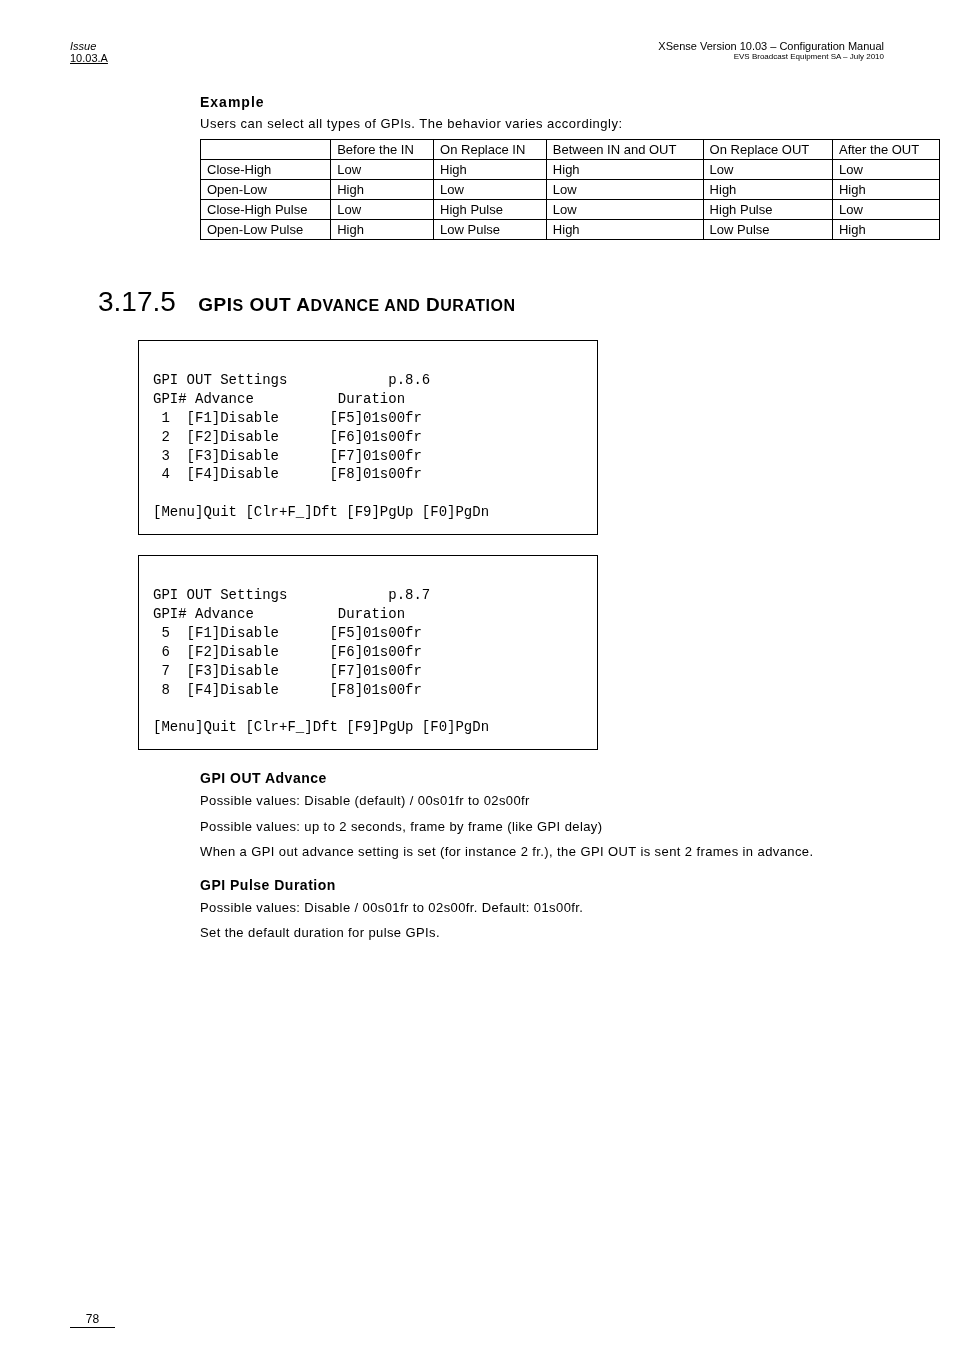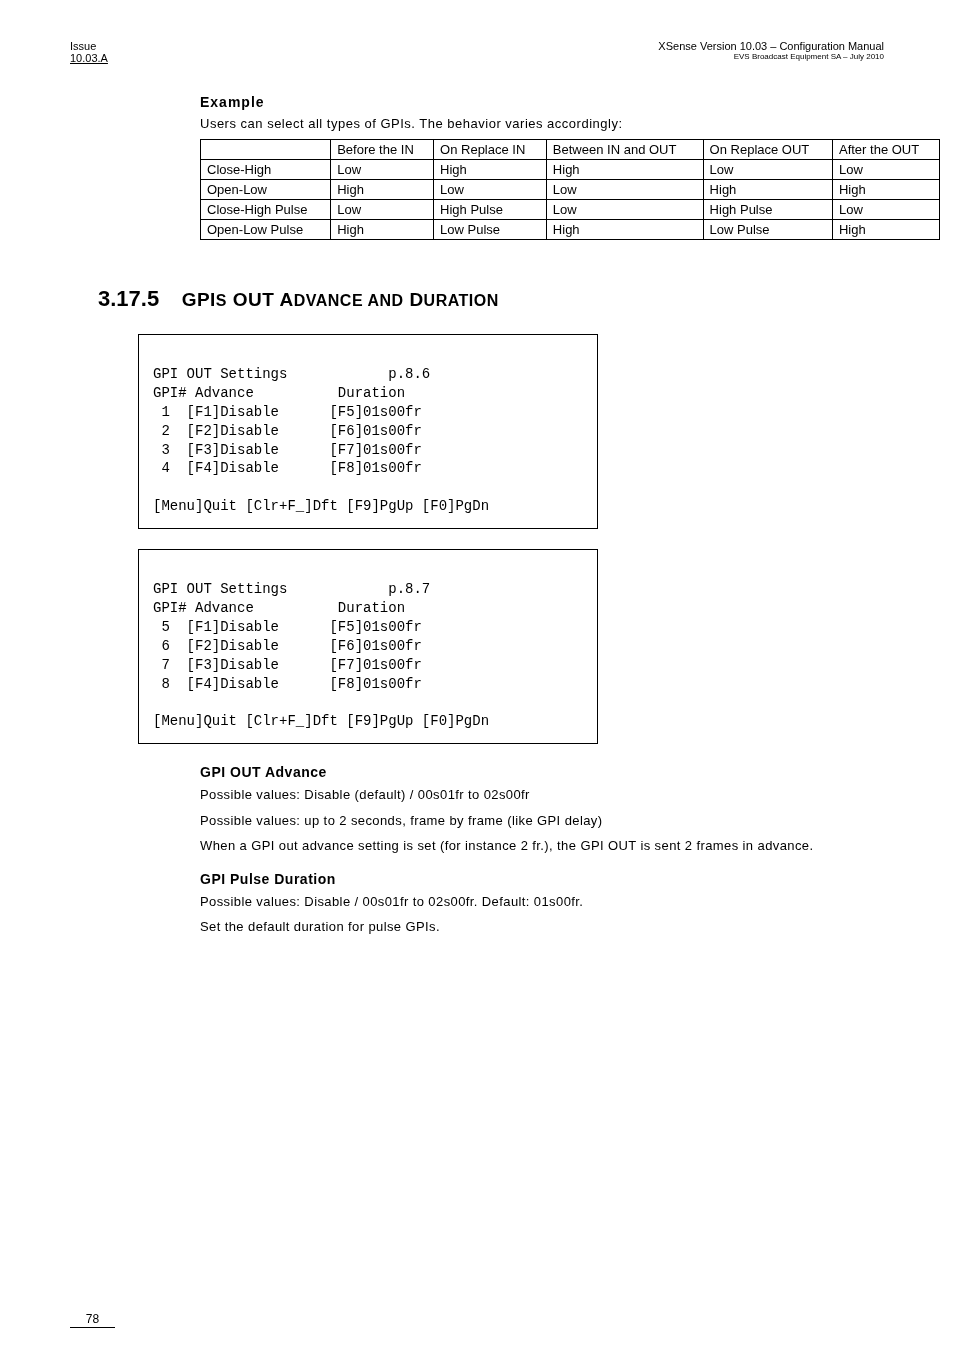--- a/index.html
+++ b/index.html
@@ -16,20 +16,21 @@
     min-height: 1270px;
   }
   .header-row {
     display: flex;
     justify-content: space-between;
     font-size: 11px;
     margin-bottom: 30px;
   }
   .header-left .issue {
     font-weight: normal;
+    font-style: italic;
   }
   .header-left .issue-num {
     text-decoration: underline;
   }
   .header-right {
     text-align: right;
     font-size: 11px;
   }
   .header-right .sub {
     font-size: 8px;
@@ -56,22 +57,22 @@
   }
   table.data td, table.data th {
     border: 1px solid #000;
     padding: 2px 6px;
     text-align: left;
     vertical-align: top;
     font-weight: normal;
   }
   .bold { font-weight: bold; }
   .section-num {
-    font-size: 22px;
-    font-weight: bold;
+    font-size: 28px;
+    font-weight: normal;
     display: inline-block;
   }
   .section-title {
     font-size: 19px;
     font-weight: bold;
     display: inline-block;
     margin-left: 18px;
     letter-spacing: 0.5px;
   }
   .section-row {

